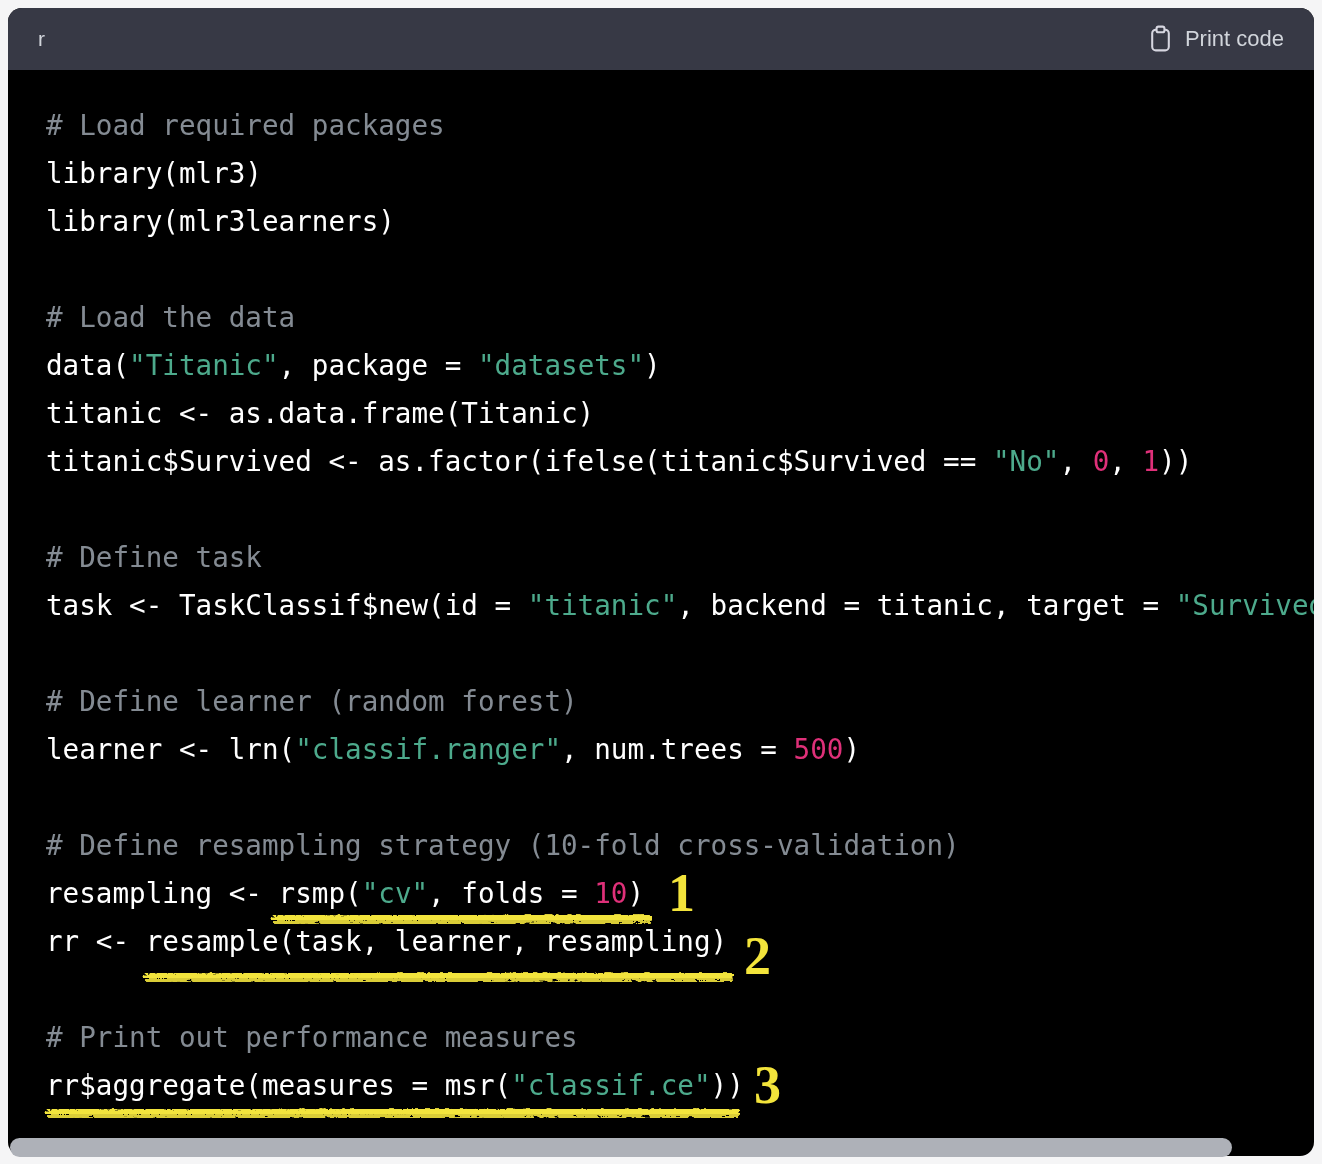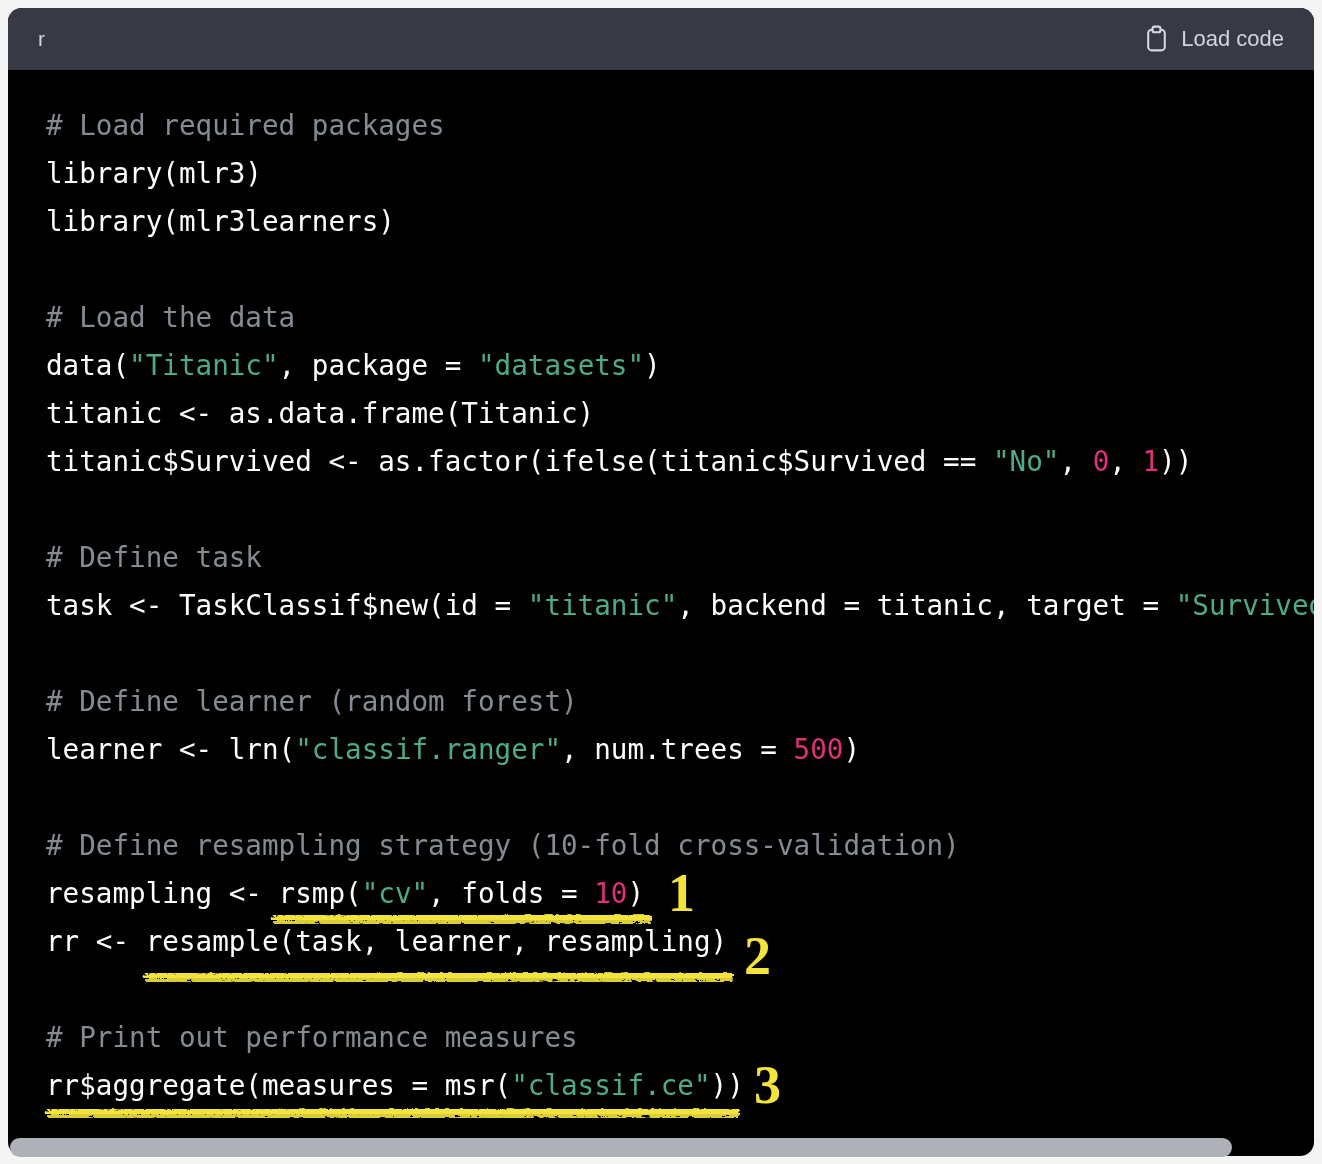--- a/index.html
+++ b/index.html
@@ -68,21 +68,21 @@
 
     <div class="code-header">
       <span class="lang-label">r</span>
       <button class="copy-btn">
         <span>
           <svg width="25" height="28" viewBox="0 0 24 27" fill="none" stroke="#d6d6e0" stroke-width="2" stroke-linejoin="round">
             <rect x="4" y="4.5" width="16" height="20" rx="3.5"></rect>
             <rect x="8.2" y="1.6" width="7.6" height="5.4" rx="1.8" fill="#373945"></rect>
           </svg>
         </span>
-        <span>Load code</span>
+        <span>Print code</span>
       </button>
     </div>
 
     <div class="code-area">
       <pre id="code"><div class="code-line"><span class="tok-comment"># Load required packages</span></div><div class="code-line"><span class="tok-plain">library(mlr3)</span></div><div class="code-line"><span class="tok-plain">library(mlr3learners)</span></div><div class="code-line">&nbsp;</div><div class="code-line"><span class="tok-comment"># Load the data</span></div><div class="code-line"><span class="tok-plain">data(</span><span class="tok-string">"Titanic"</span><span class="tok-plain">, package = </span><span class="tok-string">"datasets"</span><span class="tok-plain">)</span></div><div class="code-line"><span class="tok-plain">titanic &lt;- as.data.frame(Titanic)</span></div><div class="code-line"><span class="tok-plain">titanic$Survived &lt;- as.factor(ifelse(titanic$Survived == </span><span class="tok-string">"No"</span><span class="tok-plain">, </span><span class="tok-number">0</span><span class="tok-plain">, </span><span class="tok-number">1</span><span class="tok-plain">))</span></div><div class="code-line">&nbsp;</div><div class="code-line"><span class="tok-comment"># Define task</span></div><div class="code-line"><span class="tok-plain">task &lt;- TaskClassif$new(id = </span><span class="tok-string">"titanic"</span><span class="tok-plain">, backend = titanic, target = </span><span class="tok-string">"Survived"</span></div><div class="code-line">&nbsp;</div><div class="code-line"><span class="tok-comment"># Define learner (random forest)</span></div><div class="code-line"><span class="tok-plain">learner &lt;- lrn(</span><span class="tok-string">"classif.ranger"</span><span class="tok-plain">, num.trees = </span><span class="tok-number">500</span><span class="tok-plain">)</span></div><div class="code-line">&nbsp;</div><div class="code-line"><span class="tok-comment"># Define resampling strategy (10-fold cross-validation)</span></div><div class="code-line"><span class="tok-plain">resampling &lt;- rsmp(</span><span class="tok-string">"cv"</span><span class="tok-plain">, folds = </span><span class="tok-number">10</span><span class="tok-plain">)</span></div><div class="code-line"><span class="tok-plain">rr &lt;- resample(task, learner, resampling)</span></div><div class="code-line">&nbsp;</div><div class="code-line"><span class="tok-comment"># Print out performance measures</span></div><div class="code-line"><span class="tok-plain">rr$aggregate(measures = msr(</span><span class="tok-string">"classif.ce"</span><span class="tok-plain">))</span></div></pre>
     </div>
 
   </div>
 
   <div id="annotations">

